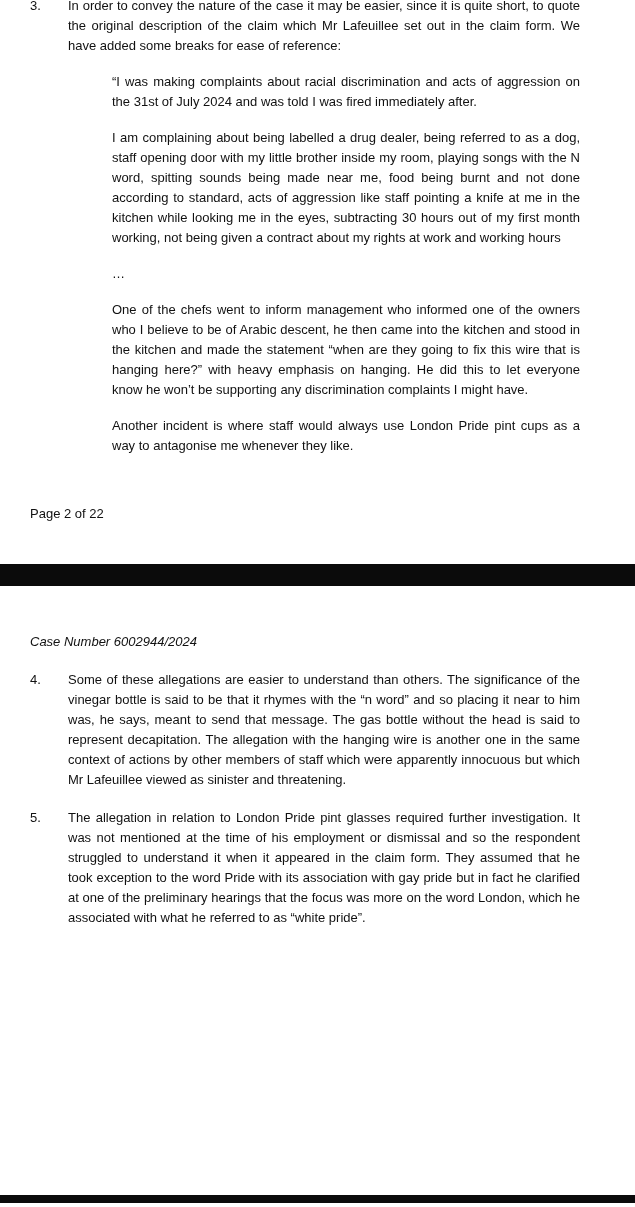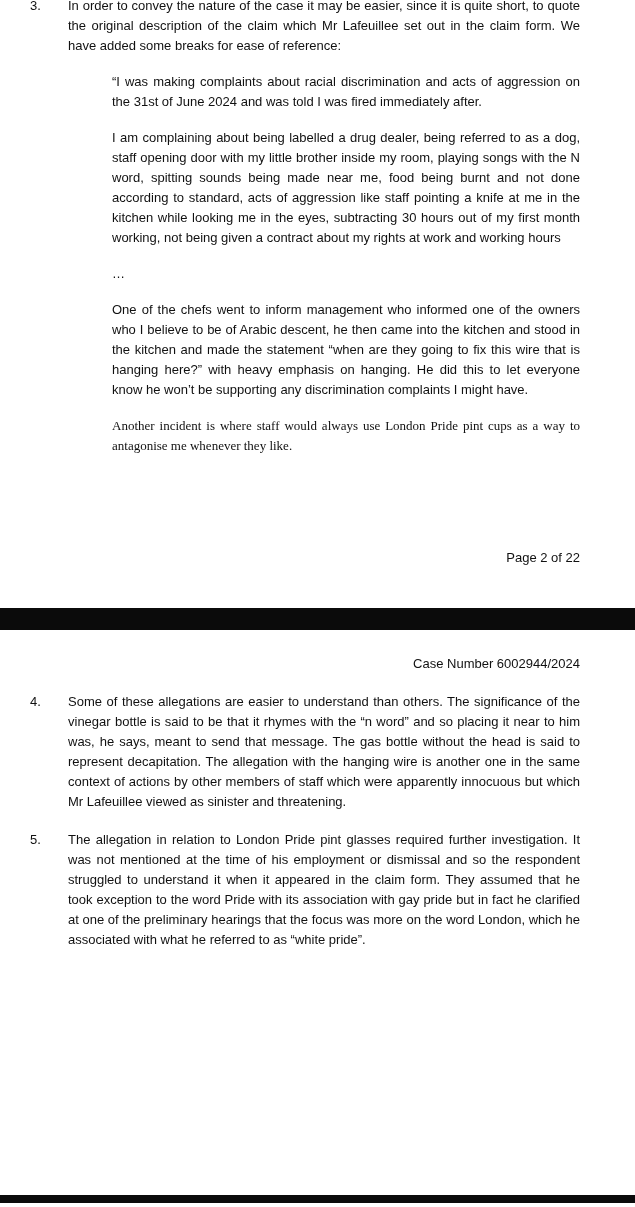--- a/index.html
+++ b/index.html
@@ -18,32 +18,32 @@
 
   .doc-page { padding: 0 55px 0 30px; }
   .page-top { margin-top: -4px; }
 
   .numbered-para { display: flex; align-items: flex-start; }
   .para-num { flex: 0 0 38px; }
   .para-body { flex: 1 1 auto; text-align: justify; }
 
   .quote-block { margin-left: 82px; margin-top: 16px; }
   .quote-para { text-align: justify; margin-bottom: 16px; }
-  .quote-para:last-child { margin-bottom: 0; font-family: Liberation Serif, serif; }
+  .quote-para:last-child { margin-bottom: 0; }
 
-  .page-footer { text-align: right; margin-top: 92px; }
+  .page-footer { text-align: left; margin-top: 48px; }
 
   .page-separator {
     height: 22px;
     background: #0b0b0b;
     margin-top: 40px;
     width: 100%;
   }
 
-  .case-number { text-align: right; margin-top: 24px; }
+  .case-number { margin-top: 46px; font-style: italic; }
   .page-bottom .quote-block { margin-top: 12px; }
   .page-bottom .numbered-para { margin-top: 18px; }
 
   .bottom-bar {
     position: absolute;
     left: 0; right: 0; bottom: 0;
     height: 8px;
     margin: 0;
     background: #0b0b0b;
   }
@@ -54,21 +54,21 @@
 <div class="viewer">
 
   <section class="doc-page page-top">
 
     <div class="numbered-para">
       <span class="para-num">3.</span>
       <p class="para-body">In order to convey the nature of the case it may be easier, since it is quite short, to quote the original description of the claim which Mr Lafeuillee set out in the claim form.  We have added some breaks for ease of reference:</p>
     </div>
 
     <div class="quote-block">
-      <p class="quote-para">“I was making complaints about racial discrimination and acts of aggression on the 31st of June 2024 and was told I was fired immediately after.</p>
+      <p class="quote-para">“I was making complaints about racial discrimination and acts of aggression on the 31st of July 2024 and was told I was fired immediately after.</p>
       <p class="quote-para">I am complaining about being labelled a drug dealer, being referred to as a dog, staff opening door with my little brother inside my room, playing songs with the N word, spitting sounds being made near me, food being burnt and not done according to standard, acts of aggression like staff pointing a knife at me in the kitchen while looking me in the eyes, subtracting 30 hours out of my first month working, not being given a contract about my rights at work and working hours</p>
       <p class="quote-para">…</p>
       <p class="quote-para">One of the chefs went to inform management who informed one of the owners who I believe to be of Arabic descent, he then came into the kitchen and stood in the kitchen and made the statement “when are they going to fix this wire that is hanging here?” with heavy emphasis on hanging. He did this to let everyone know he won’t be supporting any discrimination complaints I might have.</p>
       <p class="quote-para">Another incident is where staff would always use London Pride pint cups as a way to antagonise me whenever they like.</p>
     </div>
 
     <div class="page-footer">Page 2 of 22</div>
   </section>
 
   <div class="page-separator"></div>

